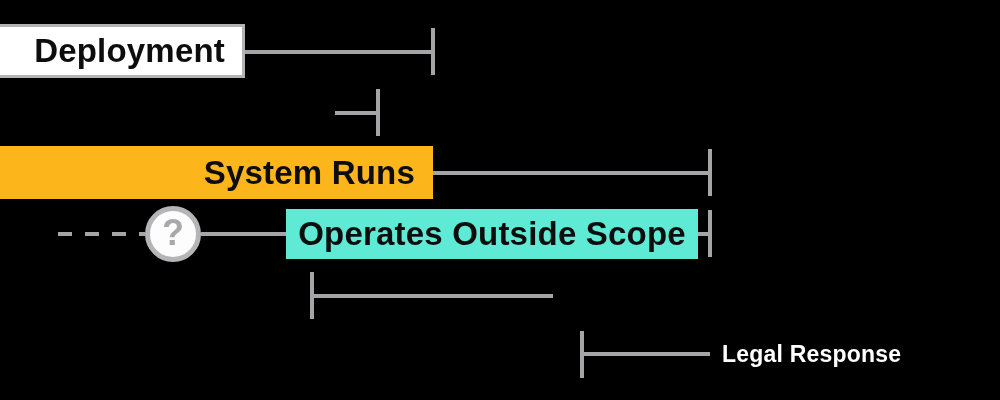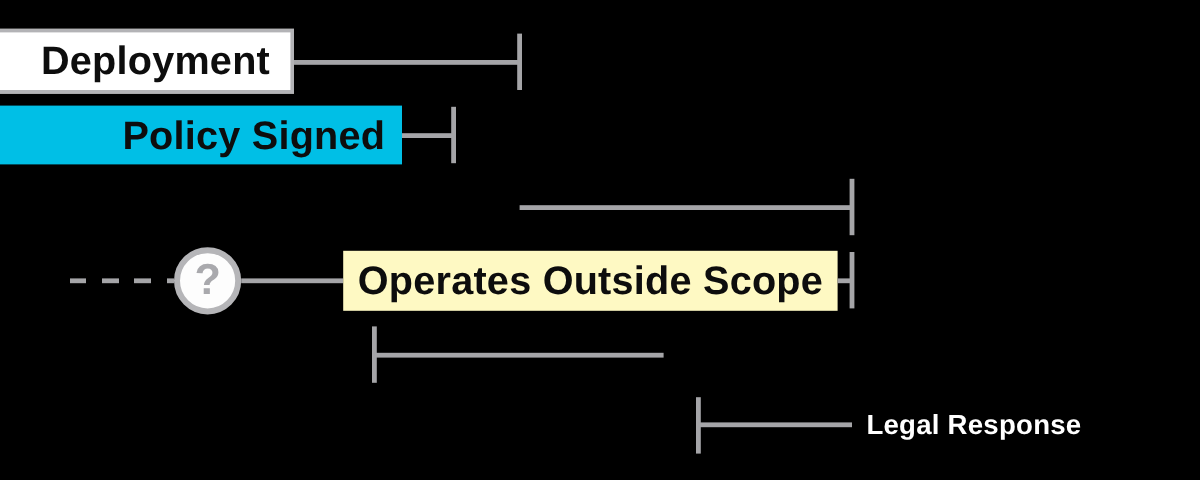--- a/index.html
+++ b/index.html
@@ -37,35 +37,35 @@
 <body>
 
 <div class="stage">
 
   <div class="bar bar-deployment" style="background: rgb(255, 255, 255); color: rgb(13, 13, 13);">
     <span>Deployment</span>
   </div>
   <div class="conn" style="left:245px;top:50px;width:188px;"></div>
   <div class="tick" style="left:431px;top:28px;height:47px;"></div>
 
-  <div class="bar bar-policy" style="background: rgb(0, 191, 230); color: rgb(13, 13, 13);">
-    <span>Policy Signed</span>
-  </div>
   <div class="conn" style="left:335px;top:111px;width:43px;"></div>
   <div class="tick" style="left:376px;top:89px;height:47px;"></div>
 
+  <div class="bar bar-system" style="background: rgb(252, 182, 28); color: rgb(13, 13, 13);">
+    <span>System Runs</span>
+  </div>
   <div class="conn" style="left:433px;top:171px;width:277px;"></div>
   <div class="tick" style="left:708px;top:149px;height:47px;"></div>
 
   <div class="dash" style="left:58px;top:232px;width:87px;"></div>
   <div class="qcircle">
     <span class="qmark">?</span>
   </div>
   <div class="conn" style="left:201px;top:232px;width:85px;"></div>
-  <div class="bar bar-operates" style="background: #fef9c3; color: rgb(13, 13, 13);">
+  <div class="bar bar-operates" style="background: #5eead4; color: rgb(13, 13, 13);">
     <span>Operates Outside Scope</span>
   </div>
   <div class="conn" style="left:698px;top:232px;width:12px;"></div>
   <div class="tick" style="left:708px;top:210px;height:47px;"></div>
 
   <div class="tick" style="left:310px;top:272px;height:47px;"></div>
   <div class="conn" style="left:312px;top:294px;width:241px;"></div>
 
   <div class="tick" style="left:580px;top:331px;height:47px;"></div>
   <div class="conn" style="left:582px;top:352px;width:128px;"></div>

